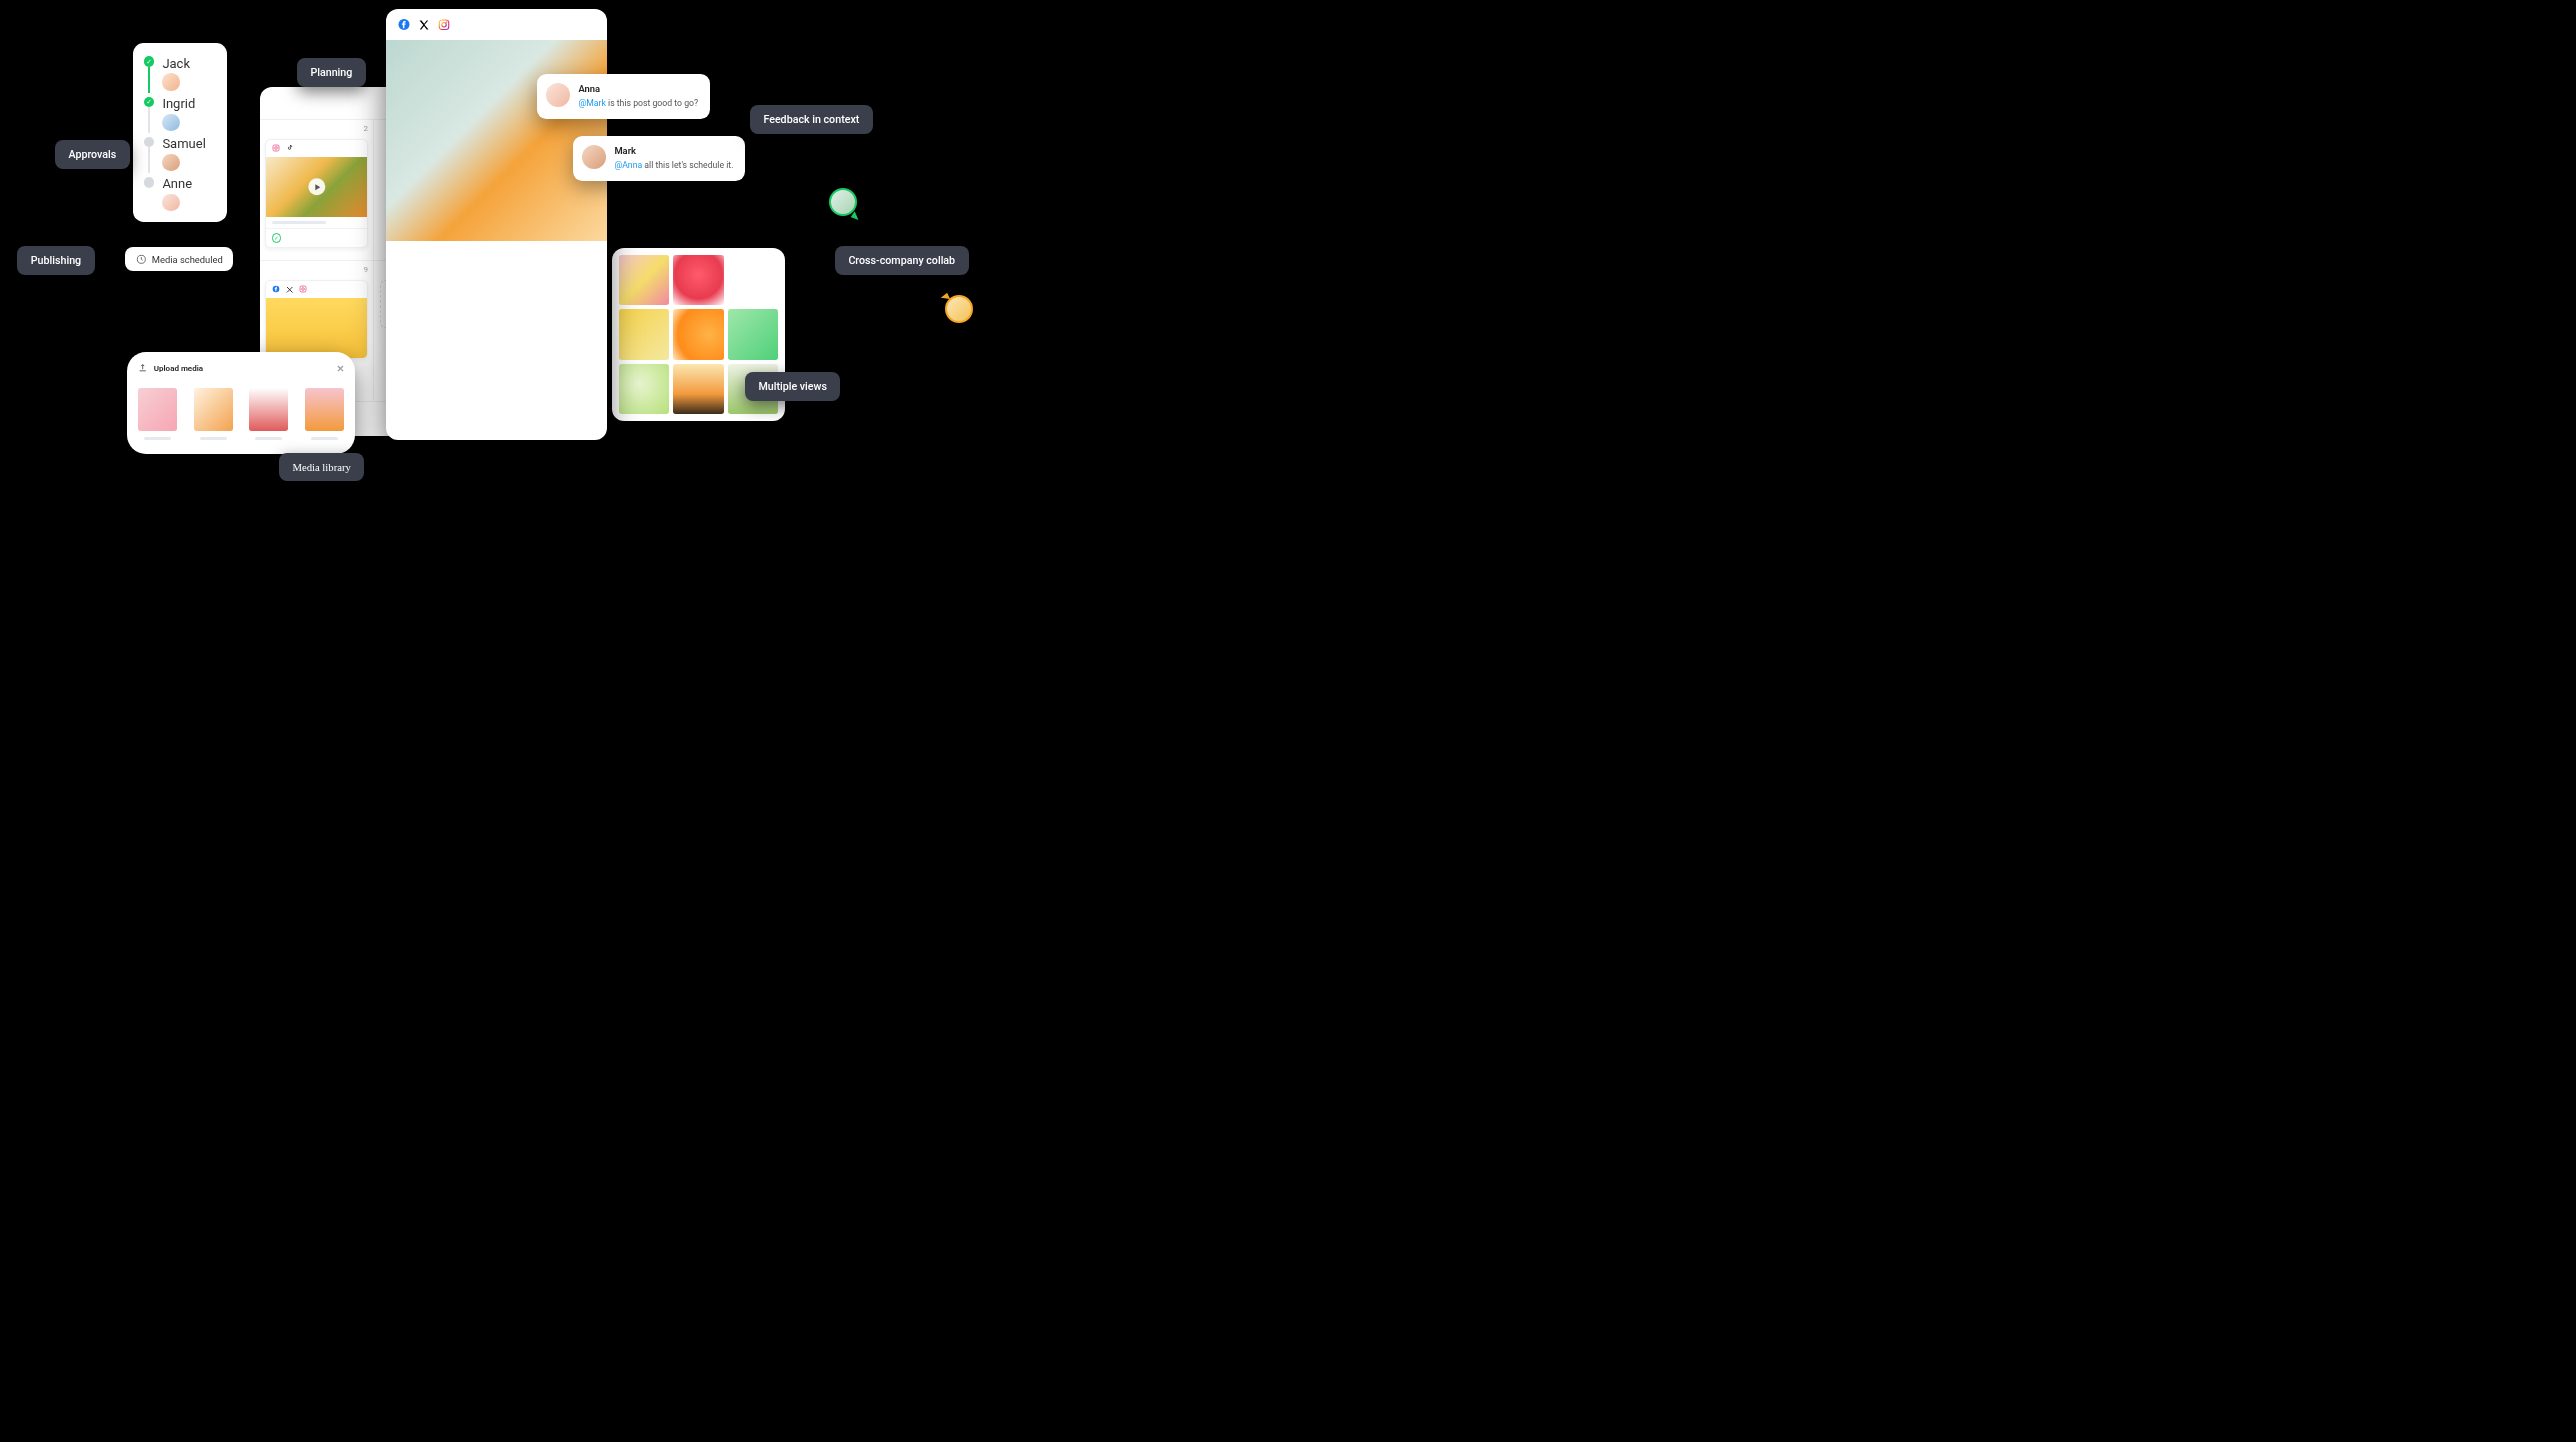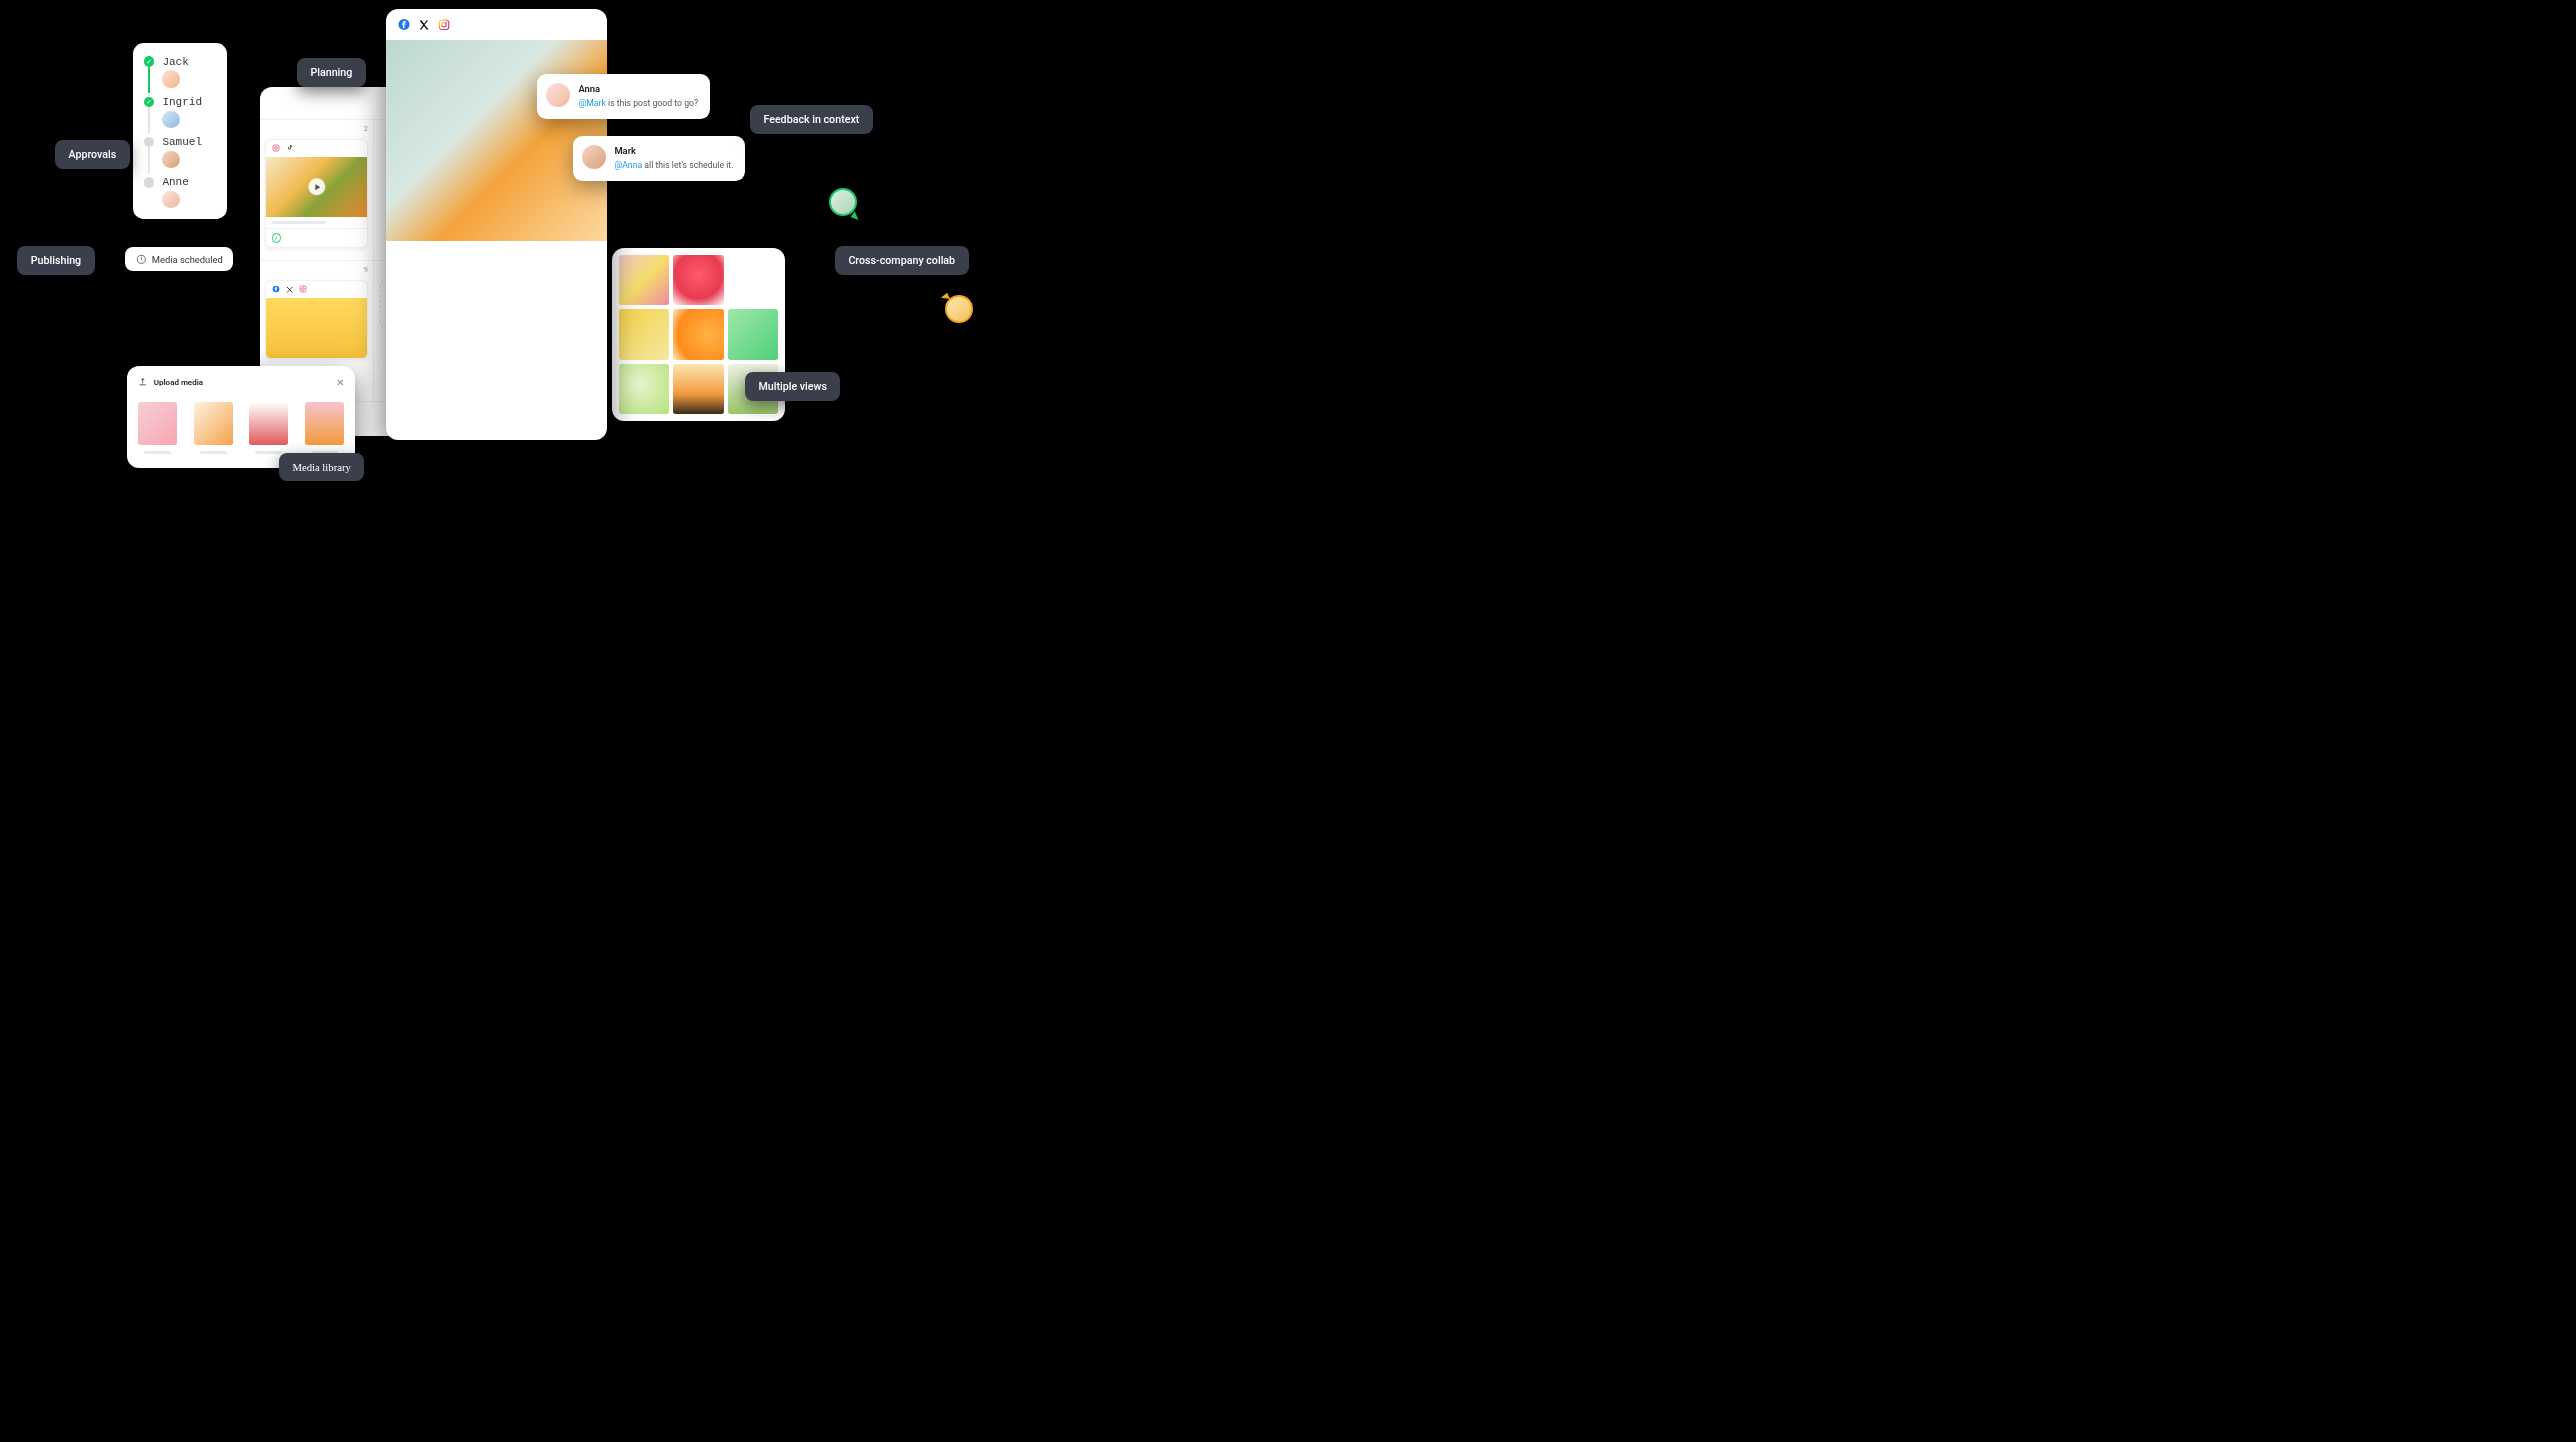--- a/index.html
+++ b/index.html
@@ -41,21 +41,21 @@
   .appr-dot {
     width: 10.7px; height: 10.7px; border-radius: 50%;
     display:flex; align-items:center; justify-content:center;
     font-size: 6.7px; color:#fff; flex-shrink:0;
   }
   .appr-dot.done { background:#17c964; }
   .appr-dot.pending { background:#d6d9de; }
   .appr-line { width:1.3px; flex:1; min-height:25.5px; }
   .appr-line.done { background:#17c964; }
   .appr-line.pending { background:#e2e4e9; }
-  .appr-label { font-size:11px; color:#333; margin-top:-0.7px; margin-bottom: 2.7px; font-family: Liberation Mono, monospace; }
+  .appr-label { font-size:13px; color:#333; margin-top:-0.7px; margin-bottom: 2.7px; }
   .appr-av {
     width:17.4px; height:17.4px; border-radius:50%;
   }
 
   .scheduled-pill {
     position:absolute;
     left:125px; top:247px;
     background:#fff;
     border-radius:8px;
     padding:6.7px 10.7px;
@@ -145,23 +145,23 @@
   .bubble .msg { font-size:8.7px; color:#555; line-height:1.4;}
   .bubble .mention { color:#1d9bf0; }
   .bubble::before {
     content:""; position:absolute; left:-5.4px; top:14.8px;
     width:0;height:0;border:5.4px solid transparent;border-right-color:#fff;
   }
 
   
   .media-dialog {
     position:absolute;
-    left:127px; top:366px;
+    left:127px; top:352px;
     width:228px;
-    background:#fff; border-radius:12px;
+    background:#fff; border-radius:19px;
     box-shadow:0 9.4px 27px rgba(0,0,0,.55);
     padding:10.7px 10.7px 13.4px;
     z-index:35;
   }
   .media-head { display:flex; align-items:center; gap:6.7px; font-size:8px; font-weight:600; color:#222; }
   .media-close { margin-left:auto; color:#9aa0ab; font-size:9.4px; cursor:pointer;}
   .media-row { display:flex; gap:9.4px; margin-top:14.8px; justify-content:space-between;}
   .media-item { display:flex; flex-direction:column; align-items:center; gap:5.4px; }
   .media-thumb { width:39px; height:43px; border-radius:2.7px; }
   .media-bar { width:27px; height:3.4px; border-radius:2px; background:#e6e9ee;}

